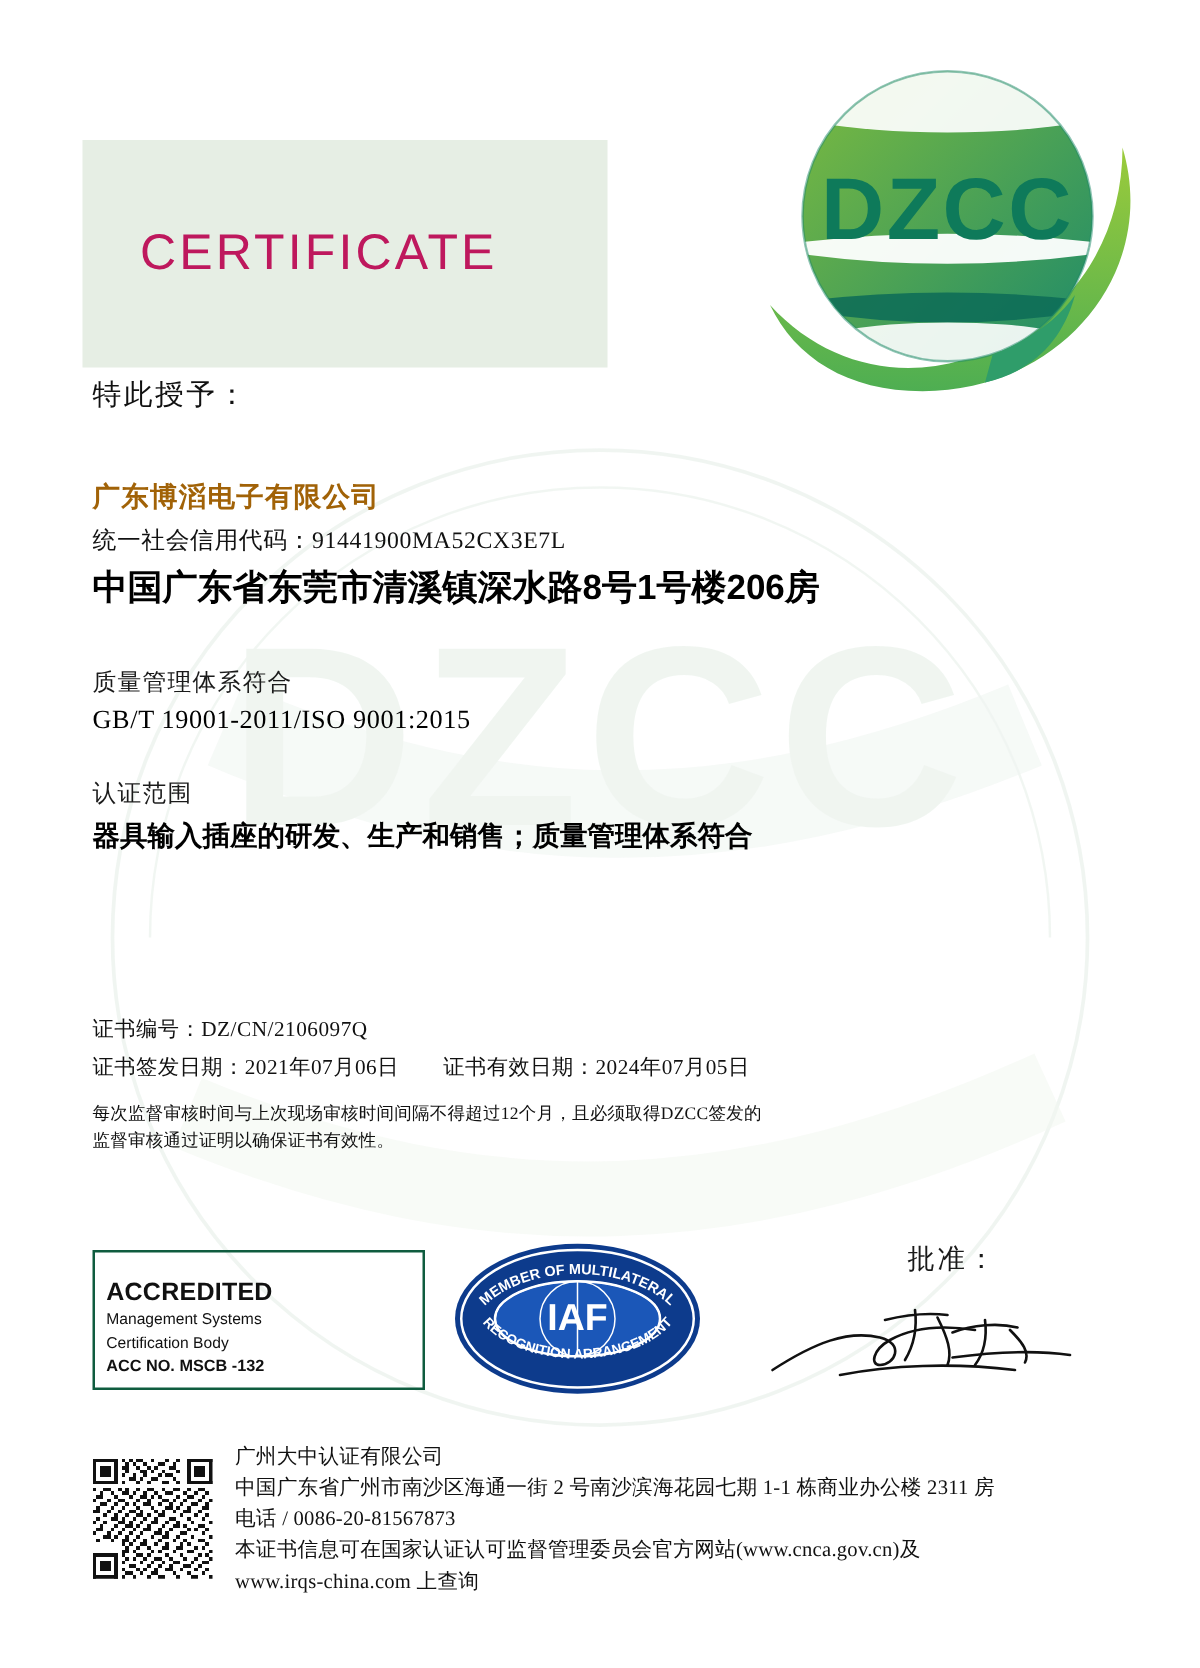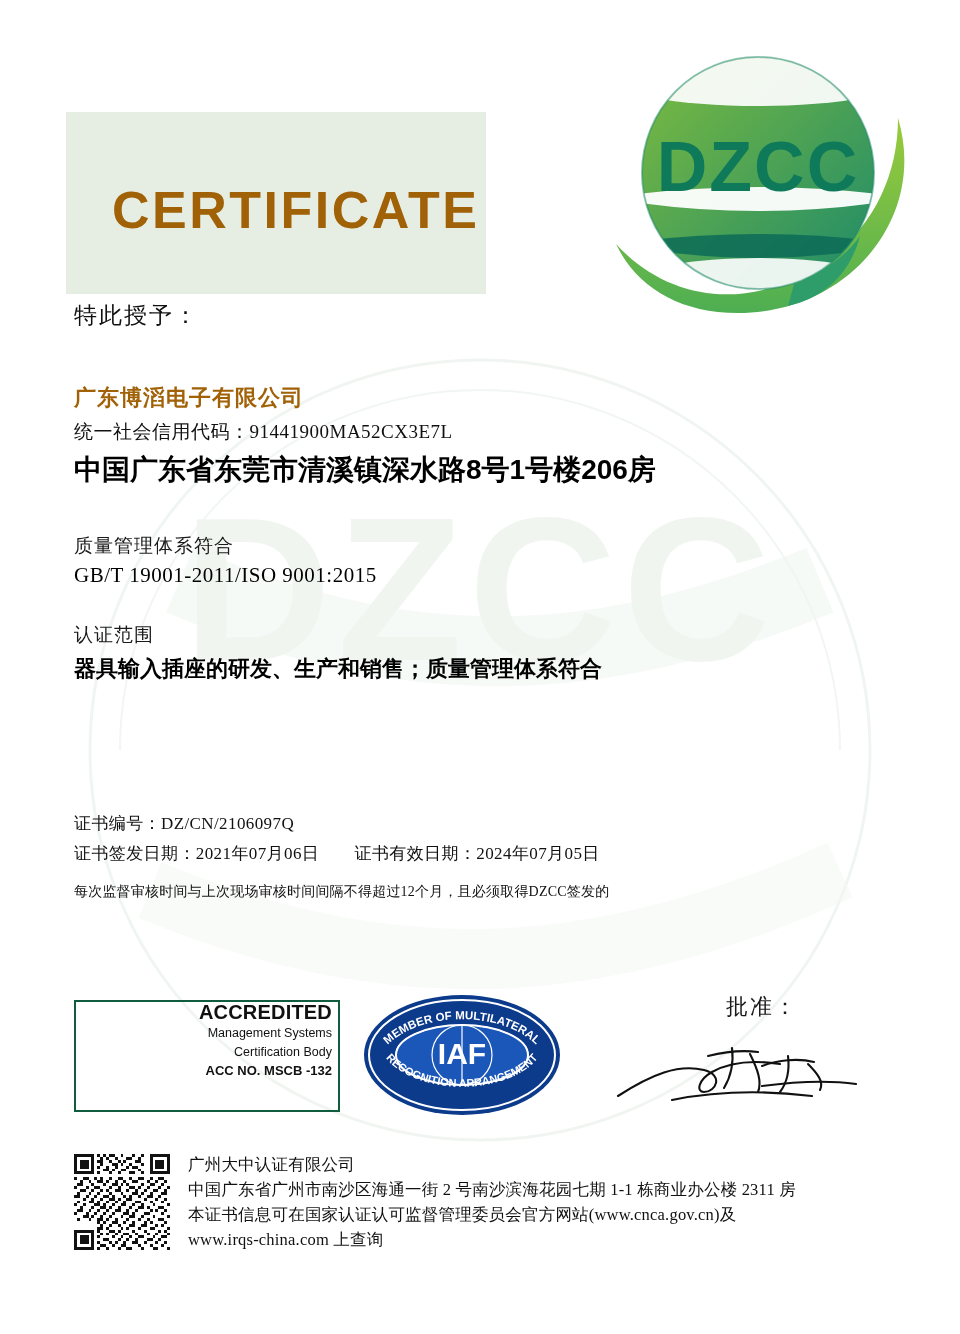--- a/index.html
+++ b/index.html
@@ -47,24 +47,24 @@
     width: 420px;
     height: 182px;
     background: #e6eee4;
     z-index: 2;
   }
   .cert-banner-text {
     position: absolute;
     left: 112px;
     top: 180px;
     font-family: "Liberation Sans", sans-serif;
-    font-weight: bold;
-    font-size: 52px;
+    font-weight: normal;
+    font-size: 40px;
     letter-spacing: 2.5px;
-    color: #a16207;
+    color: #be185d;
     z-index: 3;
   }
 
   
   .content {
     position: absolute;
     left: 74px;
     top: 300px;
     width: 820px;
     z-index: 3;
@@ -170,25 +170,24 @@
     font-family: "Liberation Sans", sans-serif;
     font-weight: bold;
     font-size: 42px;
     display: flex;
     align-items: center;
     justify-content: center;
     letter-spacing: 1px;
   }
   .ias-right {
     flex: 1;
-    padding: 0 6px 4px 9px;
+    padding: 22px 6px 4px 9px;
     box-sizing: border-box;
     font-family: "Liberation Sans", sans-serif;
     color: #111;
-    text-align: right;
   }
   .ias-accredited {
     font-size: 20px;
     font-weight: bold;
     letter-spacing: 0.2px;
     line-height: 1.05;
   }
   .ias-sub {
     font-size: 12.5px;
     line-height: 1.32;
@@ -330,20 +329,21 @@
 
 <div class="meta">
   <p class="meta-line">证书编号：DZ/CN/2106097Q</p>
   <p class="meta-line">
     <span>证书签发日期：2021年07月06日</span>
     <span class="gap"></span>
     <span>证书有效日期：2024年07月05日</span>
   </p>
   <div class="note">
     <div>每次监督审核时间与上次现场审核时间间隔不得超过12个月，且必须取得DZCC签发的</div>
+    <div>监督审核通过证明以确保证书有效性。</div>
   </div>
 </div>
 
 <div class="marks">
   <div class="ias">
     <div class="ias-right">
       <div class="ias-accredited">ACCREDITED</div>
       <div class="ias-sub">Management Systems</div>
       <div class="ias-sub">Certification Body</div>
       <div class="ias-acc">ACC NO. MSCB -132</div>
@@ -657,16 +657,17 @@
           <rect x="18" y="32" width="2" height="1"></rect>
         <rect x="23" y="32" width="1" height="1"></rect>
           <rect x="27" y="32" width="2" height="1"></rect>
         <rect x="32" y="32" width="1" height="1"></rect>
       </g>
     </svg>
   </div>
   <div class="footer-text">
     <div>广州大中认证有限公司</div>
     <div>中国广东省广州市南沙区海通一街 2 号南沙滨海花园七期 1-1 栋商业办公楼 2311 房</div>
+    <div>电话 / 0086-20-81567873</div>
     <div>本证书信息可在国家认证认可监督管理委员会官方网站(www.cnca.gov.cn)及</div>
     <div>www.irqs-china.com 上查询</div>
   </div>
 </div>
 
 </body></html>

